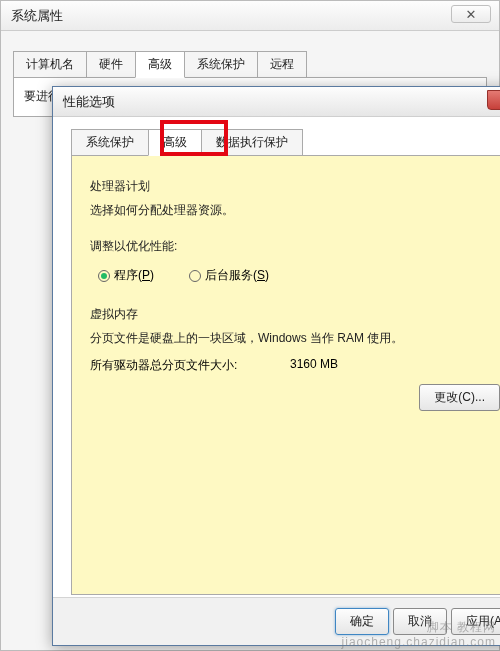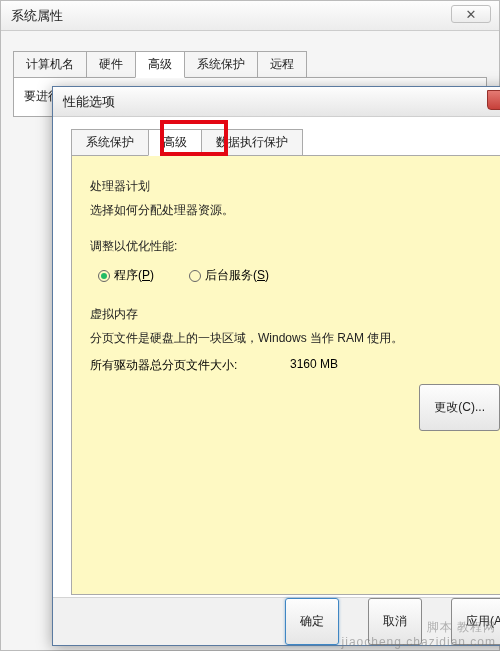--- a/index.html
+++ b/index.html
@@ -177,25 +177,24 @@
   display: flex;
   margin-top: 10px;
   font-size: 12px;
 }
 .value-row .label { flex: 0 0 200px; }
 .value-row .val { flex: 0 0 80px; }
 
 .btn {
   border: 1px solid #8a8a8a;
   background: linear-gradient(#fdfdfd, #e6e6e6);
-  padding: 14px 14px;
+  padding: 4px 14px;
   font-size: 12px;
   border-radius: 3px;
   color: #222;
-  margin-left: 25px;
 }
 .btn-row-right {
   display: flex; justify-content: flex-end; margin-top: 10px;
 }
 
 .child-footer {
   height: 48px;
   background: #f1f1f1;
   border-top: 1px solid #d4d4d4;
   display: flex;

